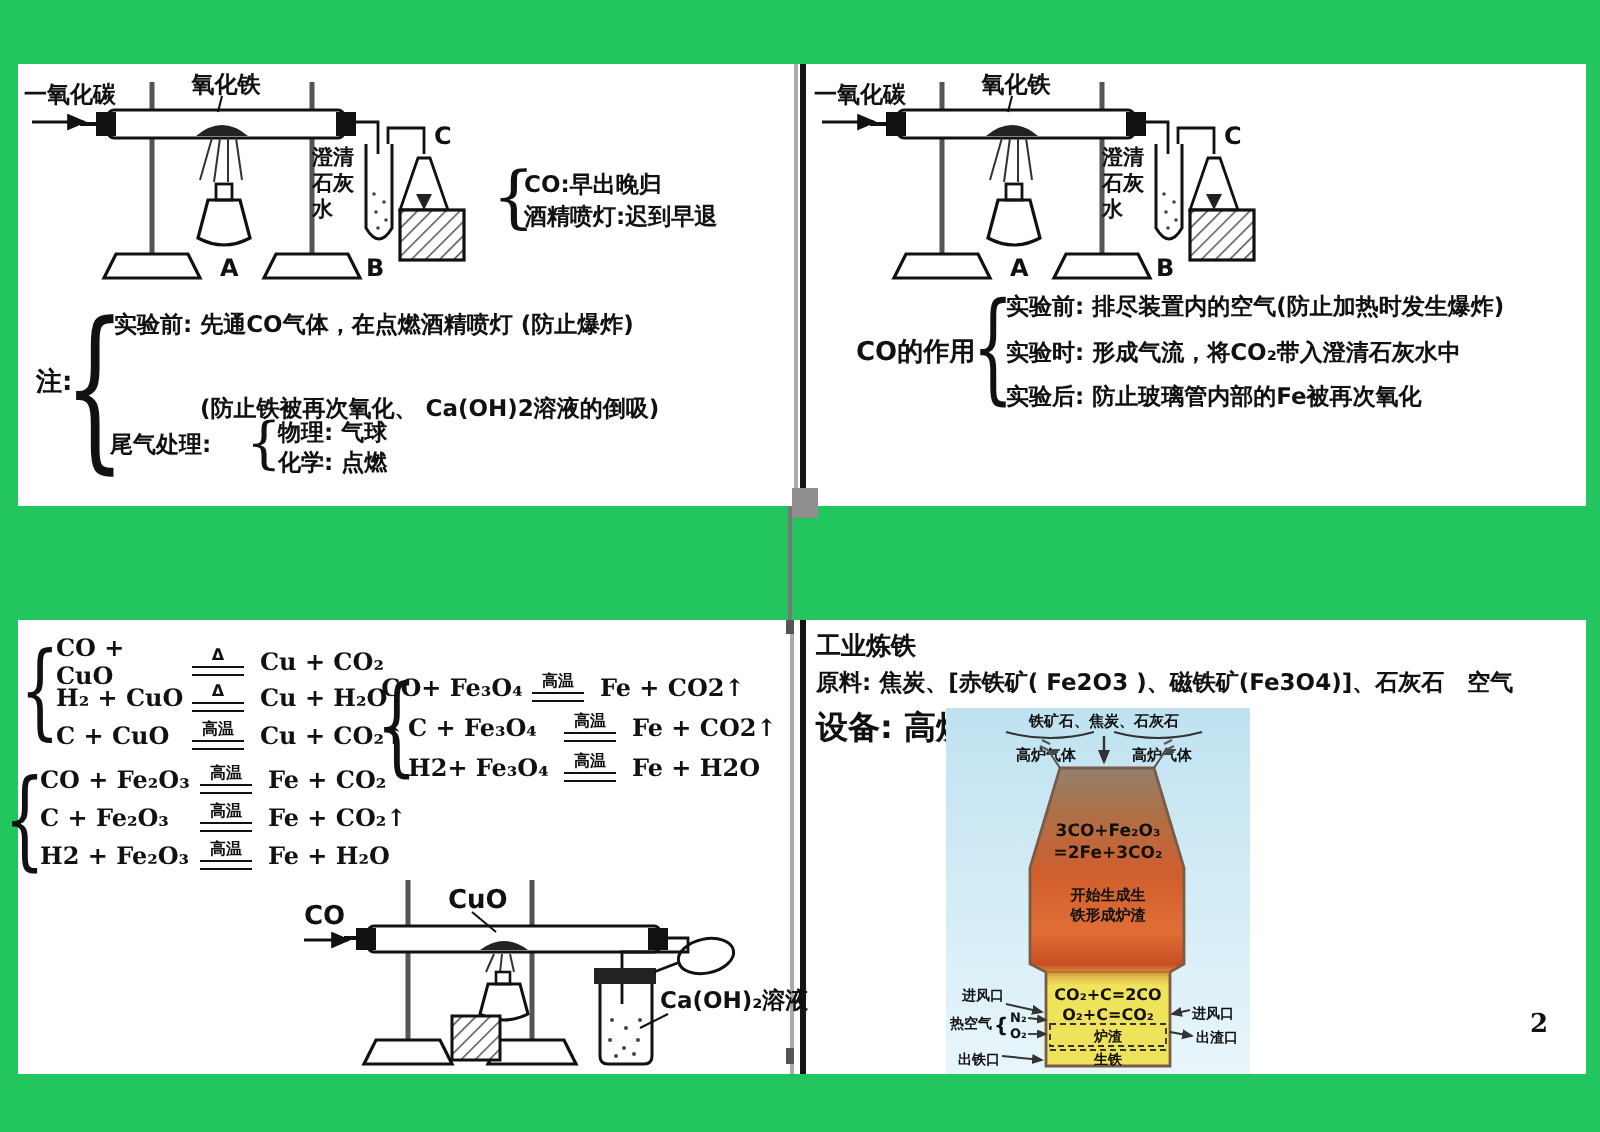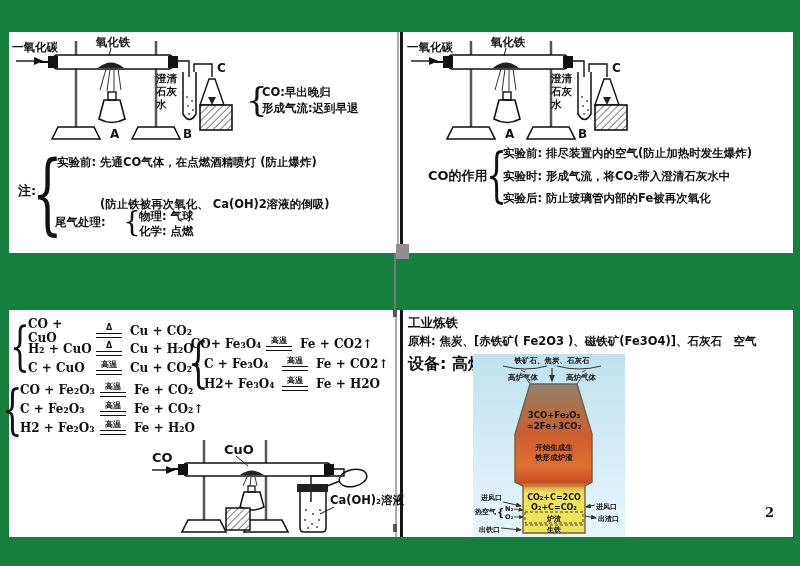--- a/index.html
+++ b/index.html
@@ -1,16 +1,16 @@
 <!DOCTYPE html>
 <html><head>
 <meta charset="utf-8">
 <style>
   html,body{margin:0;padding:0;background:#222;}
-  #screen{position:relative;width:800px;height:566px;background:#15803d;overflow:hidden;
+  #screen{position:relative;width:800px;height:566px;background:#22c55e;overflow:hidden;
           font-family:"DejaVu Sans","Liberation Sans",sans-serif;color:#111;}
   .panel{position:absolute;background:#fff;}
   .t{position:absolute;white-space:nowrap;color:#111;font-weight:bold;}
   .serif{font-family:"DejaVu Serif","Liberation Serif",serif;}
   .brace{position:absolute;color:#111;font-family:"DejaVu Serif","Liberation Serif",serif;
          font-weight:normal;transform-origin:left center;}
   .brace::before{content:"{";}
   
   .eqrow{position:absolute;display:flex;align-items:center;height:18px;
          font-family:"DejaVu Serif","Liberation Serif",serif;font-weight:bold;font-size:12px;}
@@ -96,21 +96,21 @@
     <text class="svgt serif" x="207" y="37" font-size="12">C</text>
     <g>
       <path d="M199,44 L205,44 L214,70 L190,70 Z" class="ln" stroke-width="1.4"></path>
       <path d="M198,62 L206,62 L202,70 Z" fill="#222"></path>
     </g>
     <rect x="190" y="70" width="32" height="25" fill="url(#hatchA)" stroke="#111" stroke-width="1.6"></rect>
   </svg>
 
   <div class="brace" style="left:246px;top:82px;font-size:34px;line-height:34px;"></div>
   <div class="t" style="left:262px;top:85px;font-size:11.5px;">CO:早出晚归</div>
-  <div class="t" style="left:262px;top:101px;font-size:11.5px;">形成气流:迟到早退</div>
+  <div class="t" style="left:262px;top:101px;font-size:11.5px;">酒精喷灯:迟到早退</div>
 
   <div class="t" style="left:18px;top:182px;font-size:13px;">注:</div>
   <div class="brace" style="left:32px;top:148px;font-size:88px;line-height:92px;transform:scaleX(.55);"></div>
   <div class="t" style="left:57px;top:155px;font-size:11.5px;">实验前: 先通CO气体，在点燃酒精喷灯 (防止爆炸)</div>
   <div class="t" style="left:100px;top:197px;font-size:11.5px;text-align:right;">(防止铁被再次氧化、 Ca(OH)2溶液的倒吸)</div>
   <div class="t" style="left:55px;top:215px;font-size:11.5px;">尾气处理:</div>
   <div class="brace" style="left:123px;top:207px;font-size:28px;line-height:30px;"></div>
   <div class="t" style="left:139px;top:209px;font-size:11.5px;">物理: 气球</div>
   <div class="t" style="left:139px;top:224px;font-size:11.5px;">化学: 点燃</div>
 

